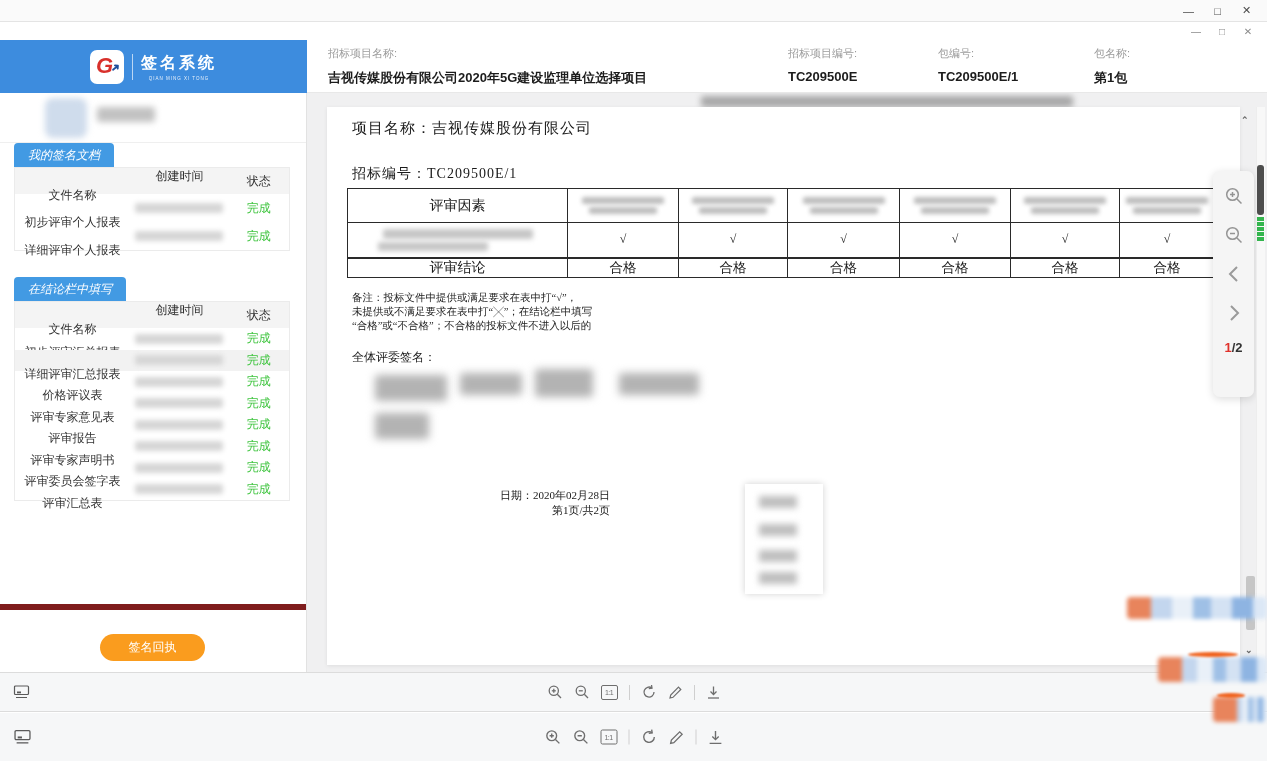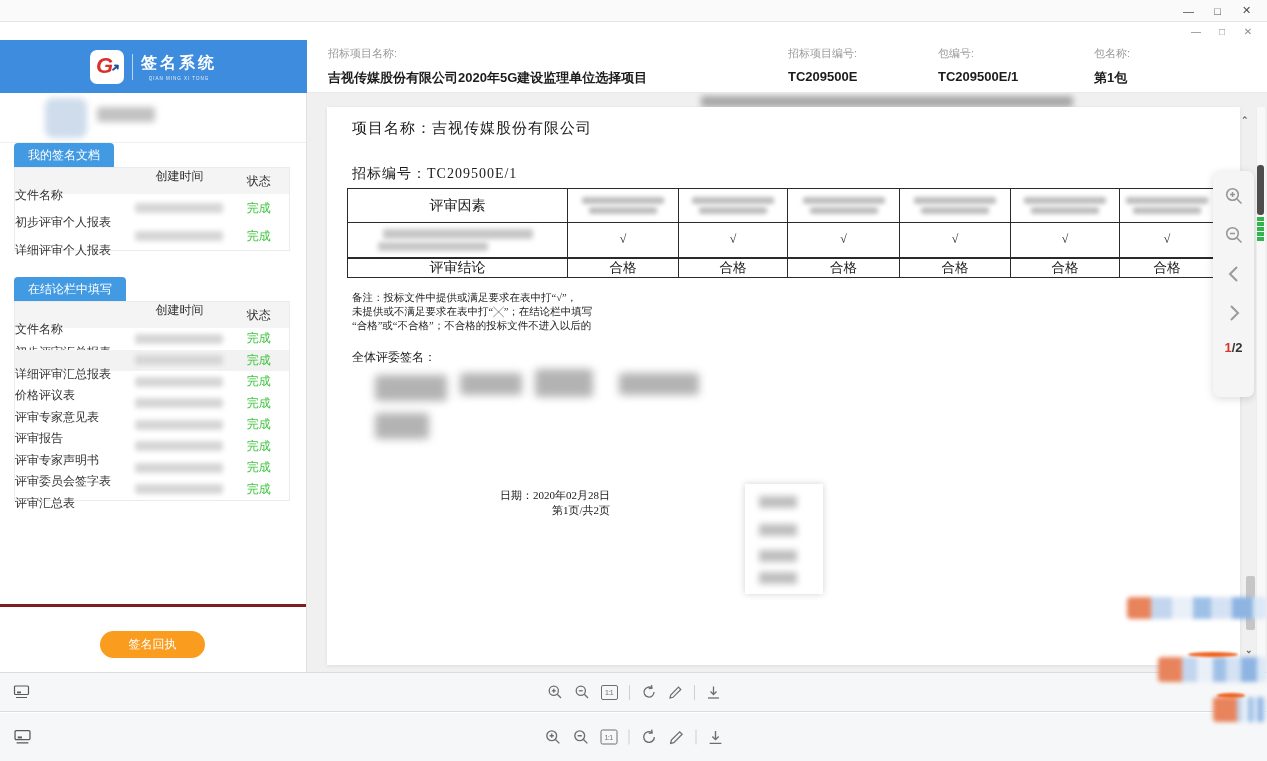--- a/index.html
+++ b/index.html
@@ -36,34 +36,34 @@
   .pf0 { left:21px; } .pf1 { left:481px; } .pf2 { left:631px; } .pf3 { left:787px; }
   
   .body { position:absolute; left:0; top:93px; width:1267px; height:579px; }
   
   .sidebar { position:absolute; left:0; top:0; width:307px; height:579px; background:#fff; border-right:1px solid #e2e2e2; }
   .user { position:absolute; left:0; top:0; width:100%; height:50px; border-bottom:1px solid #efefef; }
   .blob { position:absolute; filter:blur(3px); border-radius:3px; background:#c9c9c9; }
   .avatar-blob { left:45px; top:5px; width:42px; height:40px; background:#cfdcec; border-radius:8px; }
   .uname-blob { left:97px; top:14px; width:58px; height:15px; background:#c2c2c2; }
   .sec-tab { position:absolute; left:14px; height:24px; padding:0 14px; background:#429ae3; color:#fff;
-    font-size:12px; line-height:24px; border-radius:4px 4px 0 0; cursor:pointer; }
+    font-size:12px; line-height:24px; border-radius:4px 4px 0 0; cursor:pointer;font-style:italic; }
   .doc-box { position:absolute; left:14px; width:276px; background:#fff; border:1px solid #ebebeb; }
   .dhead { display:flex; height:26px; background:#f4f4f4; align-items:center; font-size:12px; color:#333; }
   .srow { display:flex; align-items:center; font-size:12px; color:#333; position:relative; }
-  .c1 { width:42%; text-align:left; overflow:hidden; white-space:nowrap;margin-top:28px; }
+  .c1 { width:42%; text-align:center; overflow:hidden; white-space:nowrap;margin-top:28px; }
   .c2 { width:36%; text-align:center; position:relative; height:100%; }
   .c3 { width:22%; text-align:center; }
   .t-blob { left:50%; top:50%; transform:translate(-50%,-50%); width:88px; height:10px; background:#d6d6d6; filter:blur(2.5px); }
   .ok { color:#3ec43e; }
   .box1 { top:74px; } .box1 .srow { height:28px; }
   .tab1 { top:50px; } .tab2 { top:184px; }
   .box2 { top:208px; } .box2 .srow { height:21.5px; }
   .srow.sel { background:#f2f2f2; }
-  .side-foot { position:absolute; left:0; top:511px; width:100%; height:68px; border-top:3px solid #7f1d1d; }
+  .side-foot { position:absolute; left:0; top:511px; width:100%; height:68px; border-top:6px solid #7f1d1d; }
   .sign-btn { position:absolute; left:100px; top:24px; width:105px; height:27px; background:#fa9c1e; border:none;
     border-radius:14px; color:#fff; font-size:12px; cursor:pointer; font-family:inherit; }
   
   .main { position:absolute; left:307px; top:0; width:960px; height:579px; background:#f0f0f1; overflow:hidden; }
   .doc-title-blur { position:absolute; left:394px; top:3px; width:372px; height:11px; background:#6a6a6a;
     opacity:.55; filter:blur(3px); border-radius:2px; }
   .page { position:absolute; left:20px; top:14px; width:913px; height:558px; background:#fff;
     box-shadow:0 1px 4px rgba(0,0,0,.08); overflow:hidden;
     font-family:"Liberation Serif", serif; color:#1a1a1a; }
   .dline { position:absolute; left:25px; letter-spacing:1px; }

